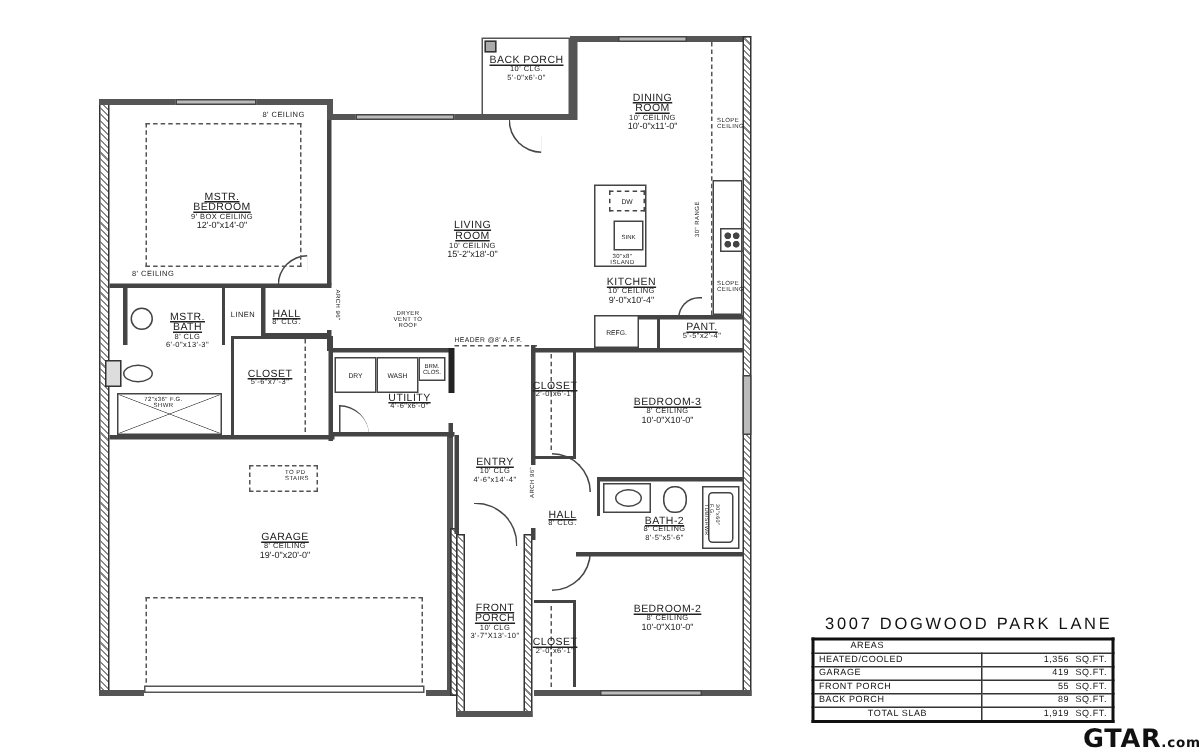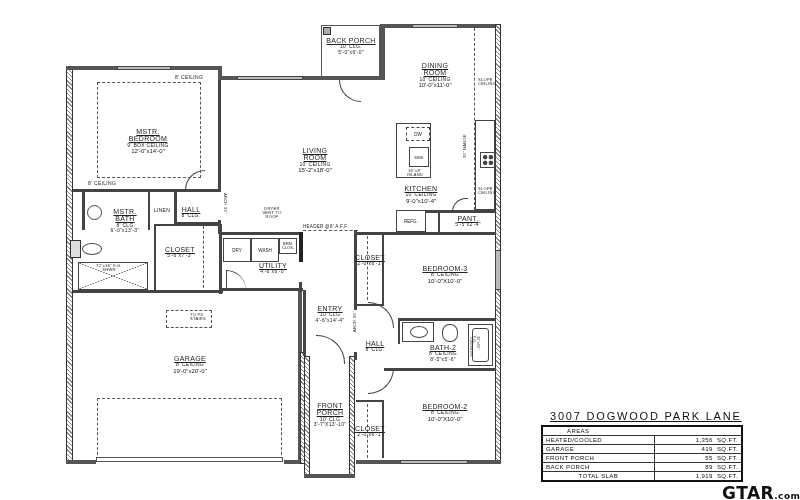--- a/index.html
+++ b/index.html
@@ -11,21 +11,21 @@
   .dash{position:absolute;border:1px dashed #555;box-sizing:border-box;}
   .thin{position:absolute;border:1px solid #444;box-sizing:border-box;background:#fff;}
   .label{position:absolute;text-align:center;line-height:1.05;color:#222;}
   .label .n{font-size:7px;text-decoration:underline;display:block;letter-spacing:0.3px;}
   .label .c{font-size:5px;display:block;letter-spacing:0.3px;}
   .label .d{font-size:6px;display:block;}
   .tiny{position:absolute;font-size:5px;color:#222;letter-spacing:0.3px;white-space:nowrap;}
   .fix{position:absolute;font-size:4.5px;text-align:center;border:1px solid #444;box-sizing:border-box;background:#fff;display:flex;align-items:center;justify-content:center;}
   .window{position:absolute;background:#bbb;border:1px solid #444;box-sizing:border-box;}
   
-  .addr{position:absolute;left:550px;top:410px;font-size:11px;letter-spacing:1.8px;text-decoration:underline;color:#111;}
+  .addr{position:absolute;left:550px;top:410px;font-size:11px;letter-spacing:1.8px;color:#111;}
   table.areas{position:absolute;left:541px;top:425px;width:202px;border-collapse:collapse;border:2px solid #111;font-size:6px;color:#111;}
   table.areas td{border:1px solid #333;padding:0 3px;height:8px;letter-spacing:0.4px;}
   table.areas td.v{text-align:right;}
   table.areas tr.head td{text-align:center;}
   table.areas tr.total td:first-child{text-align:center;}
   .logo{position:absolute;left:722px;top:483px;font-size:17px;font-weight:bold;color:#111;letter-spacing:0.5px;font-family:"DejaVu Sans",sans-serif;}
   .logo small{font-size:9px;font-weight:bold;margin-top:28px;}
   .door{position:absolute;border:1px solid #444;box-sizing:border-box;}
 </style>
 </head>

